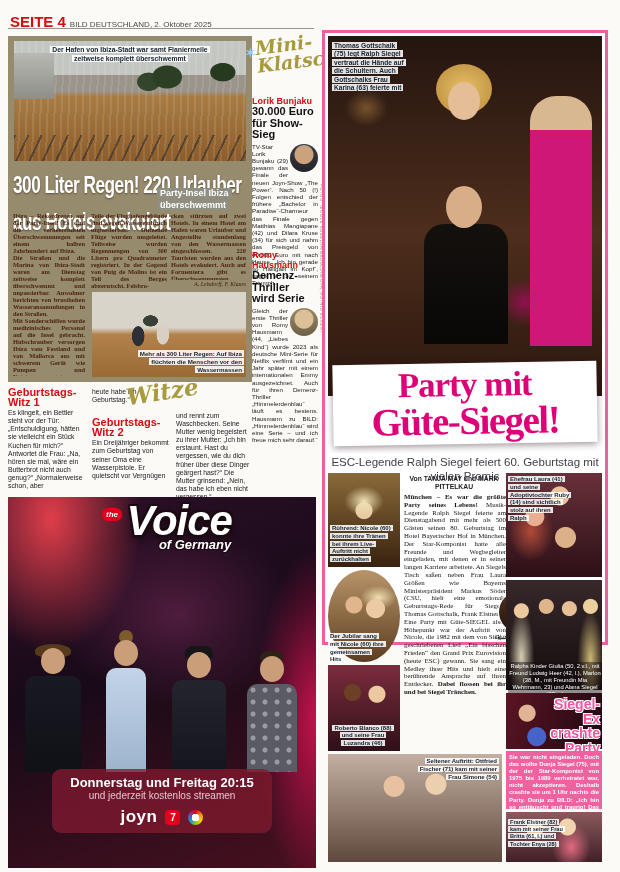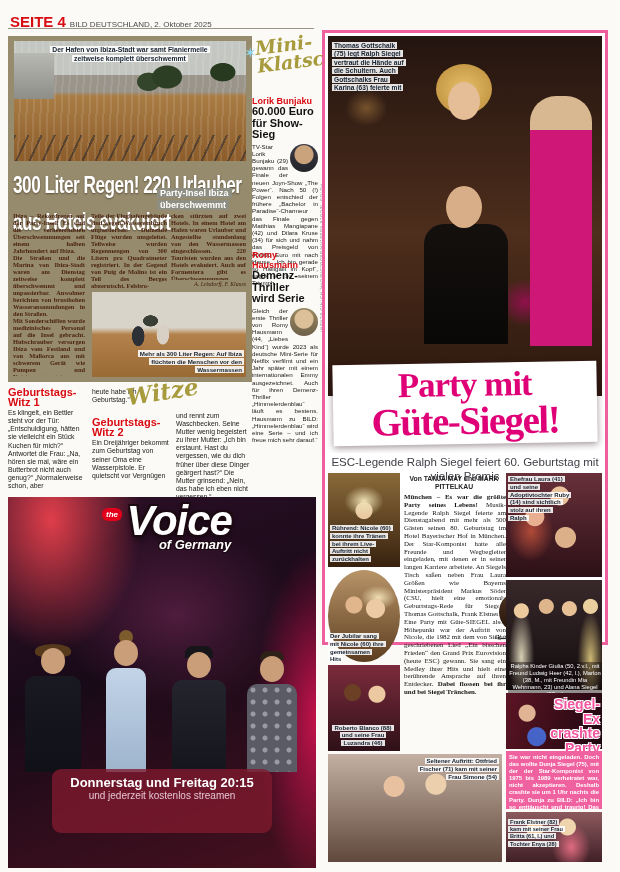--- a/index.html
+++ b/index.html
@@ -286,32 +286,37 @@
         </div>
       <div class="coach" id="coach4">
           <div class="hair"></div>
           <div class="head"></div>
           <div class="torso"></div>
         </div>
     </div>
     <div id="joyn-box">
       <div id="joyn-sched">Donnerstag und Freitag 20:15</div>
       <div id="joyn-stream">und jederzeit kostenlos streamen</div>
+      <div id="joyn-logos">
+        <span id="joyn-word">joyn</span>
+        <span id="p7">7</span>
+        <span id="sat1"></span>
+      </div>
     </div>
   </section>
 
   <aside id="mini" class="abs">
     <span id="mini-star">✶</span>
     <div id="mini-head">
       <span>Mini-</span><br>
       <span>Klatsch</span>
     </div>
     <div id="mk1">
       <div class="mk-name">Lorik Bunjaku</div>
-      <div class="mk-title pre">60.000 Euro
+      <div class="mk-title pre">30.000 Euro
 für Show-Sieg</div>
       <div class="mk-body">
         <span class="mk-pic"></span>
         <span>TV-Star Lorik Bunjaku (29) gewann das Finale der neuen Joyn-Show „The Power“. Nach 50 (!) Folgen entschied der frühere „Bachelor in Paradise“-Charmeur das Finale gegen Matthias Mangiapane (42) und Dilara Kruse (34) für sich und nahm das Preisgeld von 40.000 Euro mit nach Hause. „Ich bin gerade so Halligalli im Kopf“, sagte er zu seinem Triumph.</span>
       </div>
     </div>
     <div id="mk2">
       <div class="mk-name">Romy Hausmann</div>
       <div class="mk-title pre">Demenz-
 Thriller

